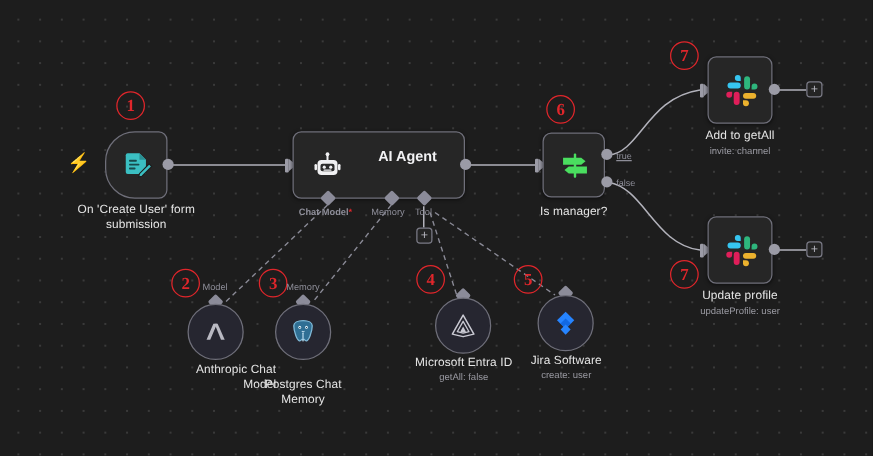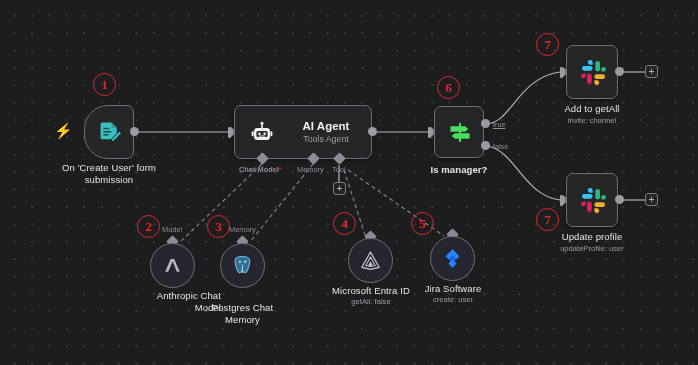--- a/index.html
+++ b/index.html
@@ -194,21 +194,20 @@
         <circle cx="12" cy="2.3" r="1.5" fill="#f0f0f2"></circle>
         <rect x="6.4" y="10" width="11.2" height="6" rx="1.6" fill="#2b2b2b"></rect>
         <circle cx="9.4" cy="12.7" r="1.25" fill="#f0f0f2"></circle>
         <circle cx="14.6" cy="12.7" r="1.25" fill="#f0f0f2"></circle>
         <rect x="8.8" y="14.6" width="6.4" height="1" rx=".5" fill="#f0f0f2"></rect>
         <rect x="1.6" y="10.2" width="2" height="5" rx="1" fill="#f0f0f2"></rect>
         <rect x="20.4" y="10.2" width="2" height="5" rx="1" fill="#f0f0f2"></rect>
       </svg>
       <div style="position:absolute; left:48px; top:13px; width:86px; text-align:center;">
         <div style="color:#f2f2f4; font-size:11.5px; font-weight:bold; line-height:14px;">AI Agent</div>
-        <div style="color:#9fa0a9; font-size:8.8px; line-height:12px;">Tools Agent</div>
       </div>
     </div>
 
     <div class="dot" style="left:368px; top:127px;"></div>
 
     <div class="diamond" style="left:258px; top:154px;"></div>
     <div class="portlabel" style="left:239px; top:165px;font-weight:bold;">
       <span>Chat Model</span><span class="req">*</span>
     </div>
 
@@ -234,21 +233,21 @@
         <path d="M20.8 12.6H7.4L4.2 15.2l3.2 2.6h13.4z" fill="#4ade5f"></path>
       </svg>
     </div>
 
     <div class="dot" style="left:481px; top:119px;"></div>
     <div class="portlabel" style="left:493px; top:120px; font-size:7.2px;text-decoration:underline;">true</div>
 
     <div class="dot" style="left:481px; top:141px;"></div>
     <div class="portlabel" style="left:493px; top:142px; font-size:7.2px;">false</div>
 
-    <div class="caption" style="left:409px; top:164px; width:100px;font-weight:bold;">Is manager?</div>
+    <div class="caption" style="left:409px; top:164px; width:100px;">Is manager?</div>
   </div>
 
   <div class="node">
     <div class="badge" style="left:536px; top:33px;">7</div>
 
     <div class="inbar" style="left:560px; top:67px;"></div>
     <div class="inarrow" style="left:563px; top:67px;"></div>
 
     <div class="box" style="left:566px; top:45px; width:52px; height:54px; justify-content:center;">
       <svg class="icon" style="left:13px; top:13px;" width="27" height="27" viewBox="0 0 24 24">

